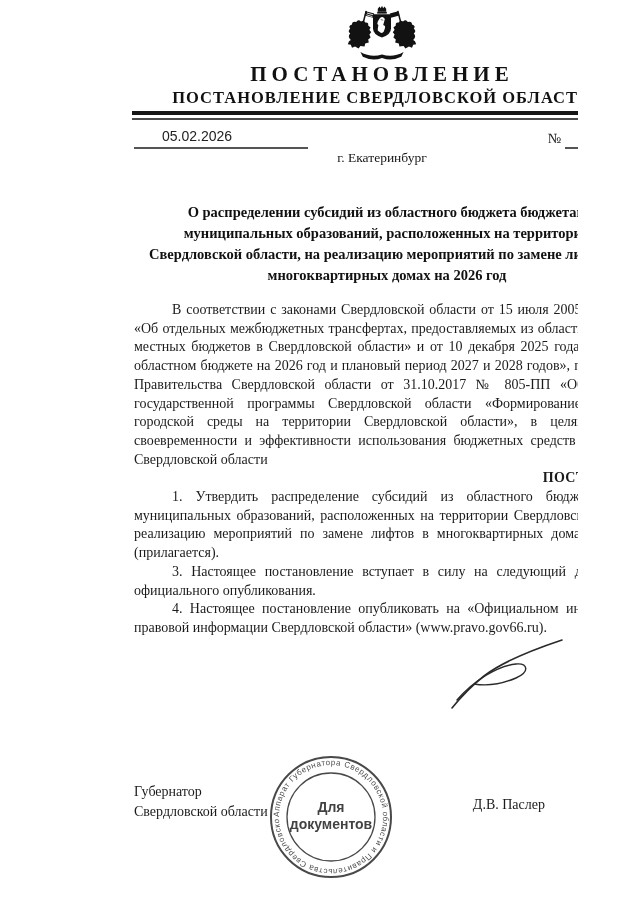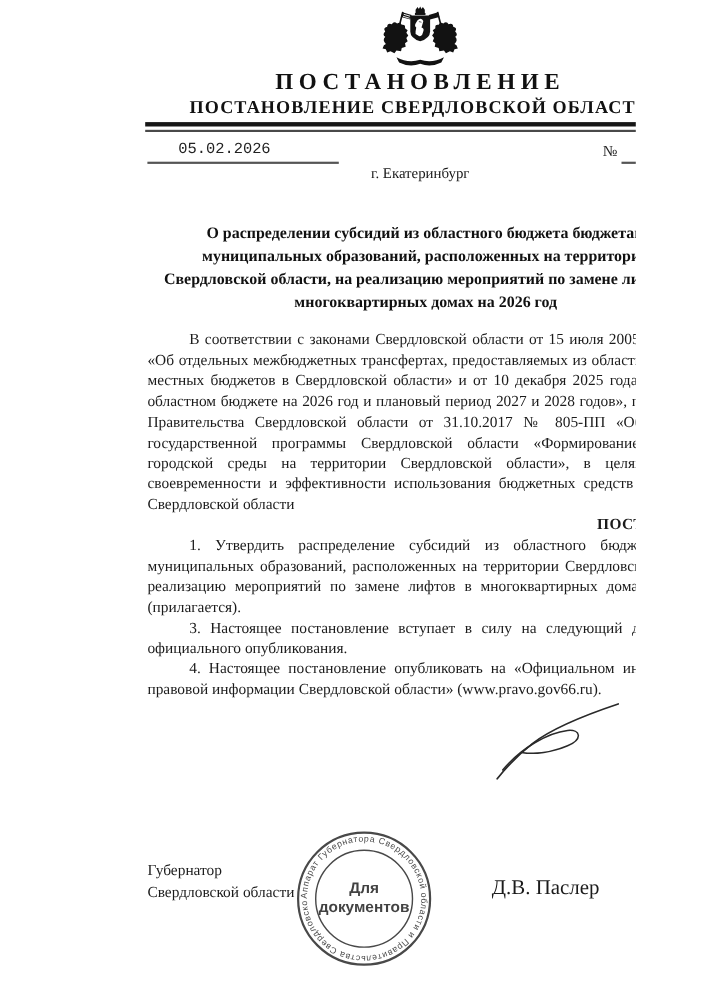--- a/index.html
+++ b/index.html
@@ -12,39 +12,39 @@
   .h1{
     position:absolute;top:62px;left:0;width:640px;text-align:center;
     font-size:21px;font-weight:bold;letter-spacing:5px;color:#111;
   }
   .h2{
     position:absolute;top:88px;left:0;width:640px;text-align:center;
     font-size:16.5px;font-weight:bold;letter-spacing:1px;color:#111;
   }
   .rule-thick{position:absolute;top:111px;left:70px;width:541px;height:4px;background:#161616;}
   .rule-thin{position:absolute;top:118px;left:70px;width:541px;height:2px;background:#4a4a4a;}
-  .mono{font-family:Liberation Mono, monospace;}
+  .mono{font-family:Liberation Sans, sans-serif;}
   .date-text{position:absolute;top:128px;left:100px;font-size:14px;color:#222;}
   .date-line{position:absolute;top:147px;left:72px;width:174px;height:1.5px;background:#555;}
   .num-sign{position:absolute;top:131px;left:486px;font-size:14px;color:#222;}
   .num-text{position:absolute;top:128px;left:517px;font-size:14px;color:#222;}
   .num-line{position:absolute;top:147px;left:503px;width:108px;height:1.5px;background:#555;}
   .city{position:absolute;top:150px;left:0;width:640px;text-align:center;font-size:13.5px;color:#171717;}
   
   .subject{
     position:absolute;top:202px;left:75px;width:500px;text-align:center;
     font-weight:bold;font-size:14.5px;line-height:21px;color:#111;
   }
   
   .bodytext{position:absolute;top:301px;left:72px;width:538px;font-size:14px;line-height:18.7px;color:#1b1b1b;}
   .bodytext p{margin:0;text-align:justify;text-indent:38px;}
   .bodytext p.resolves{font-weight:bold;text-indent:0;text-align:right;letter-spacing:0.3px;}
   
   .gov-title{position:absolute;top:782px;left:72px;font-size:14px;line-height:20px;color:#1b1b1b;}
-  .gov-name{position:absolute;top:797px;right:33px;font-size:19px;color:#1b1b1b;}
+  .gov-name{position:absolute;top:797px;right:33px;font-size:14px;color:#1b1b1b;}
   
   .stamp{position:absolute;top:754px;left:206px;width:126px;height:126px;opacity:0.92;}
   
   .flourish{position:absolute;top:628px;left:350px;width:170px;height:90px;pointer-events:none;}
 </style>
 </head>
 <body>
 
 <div class="page">
 

